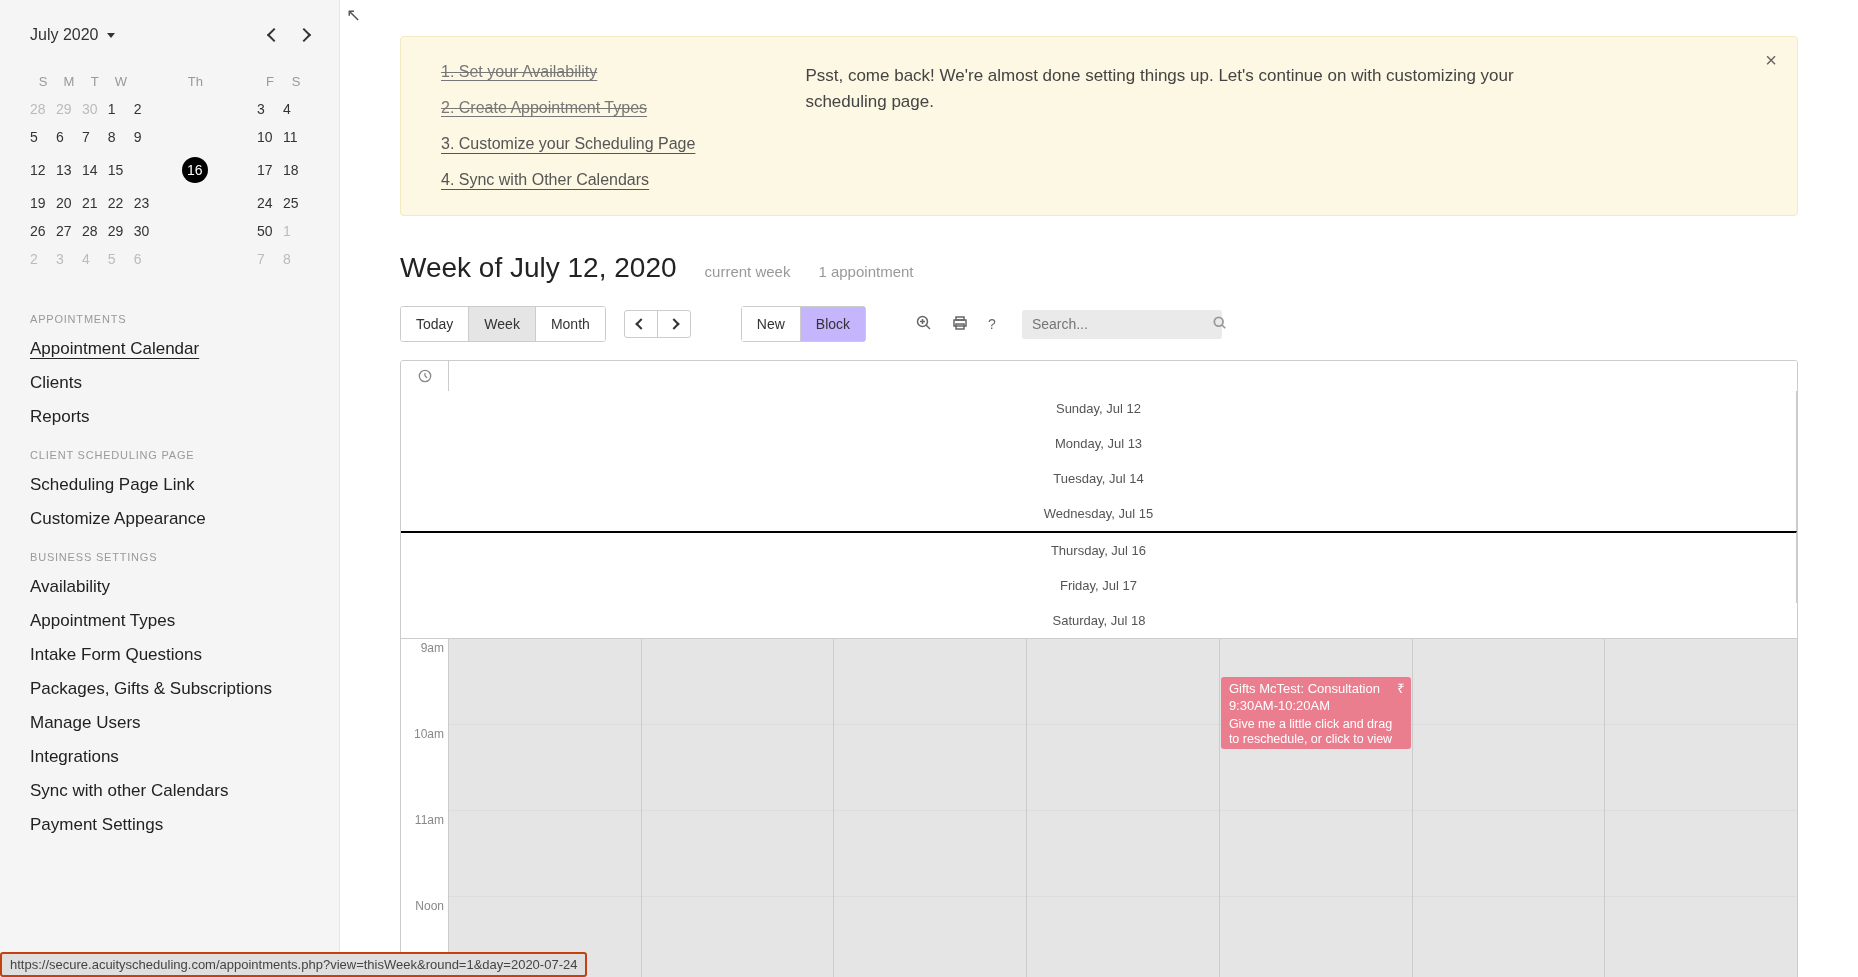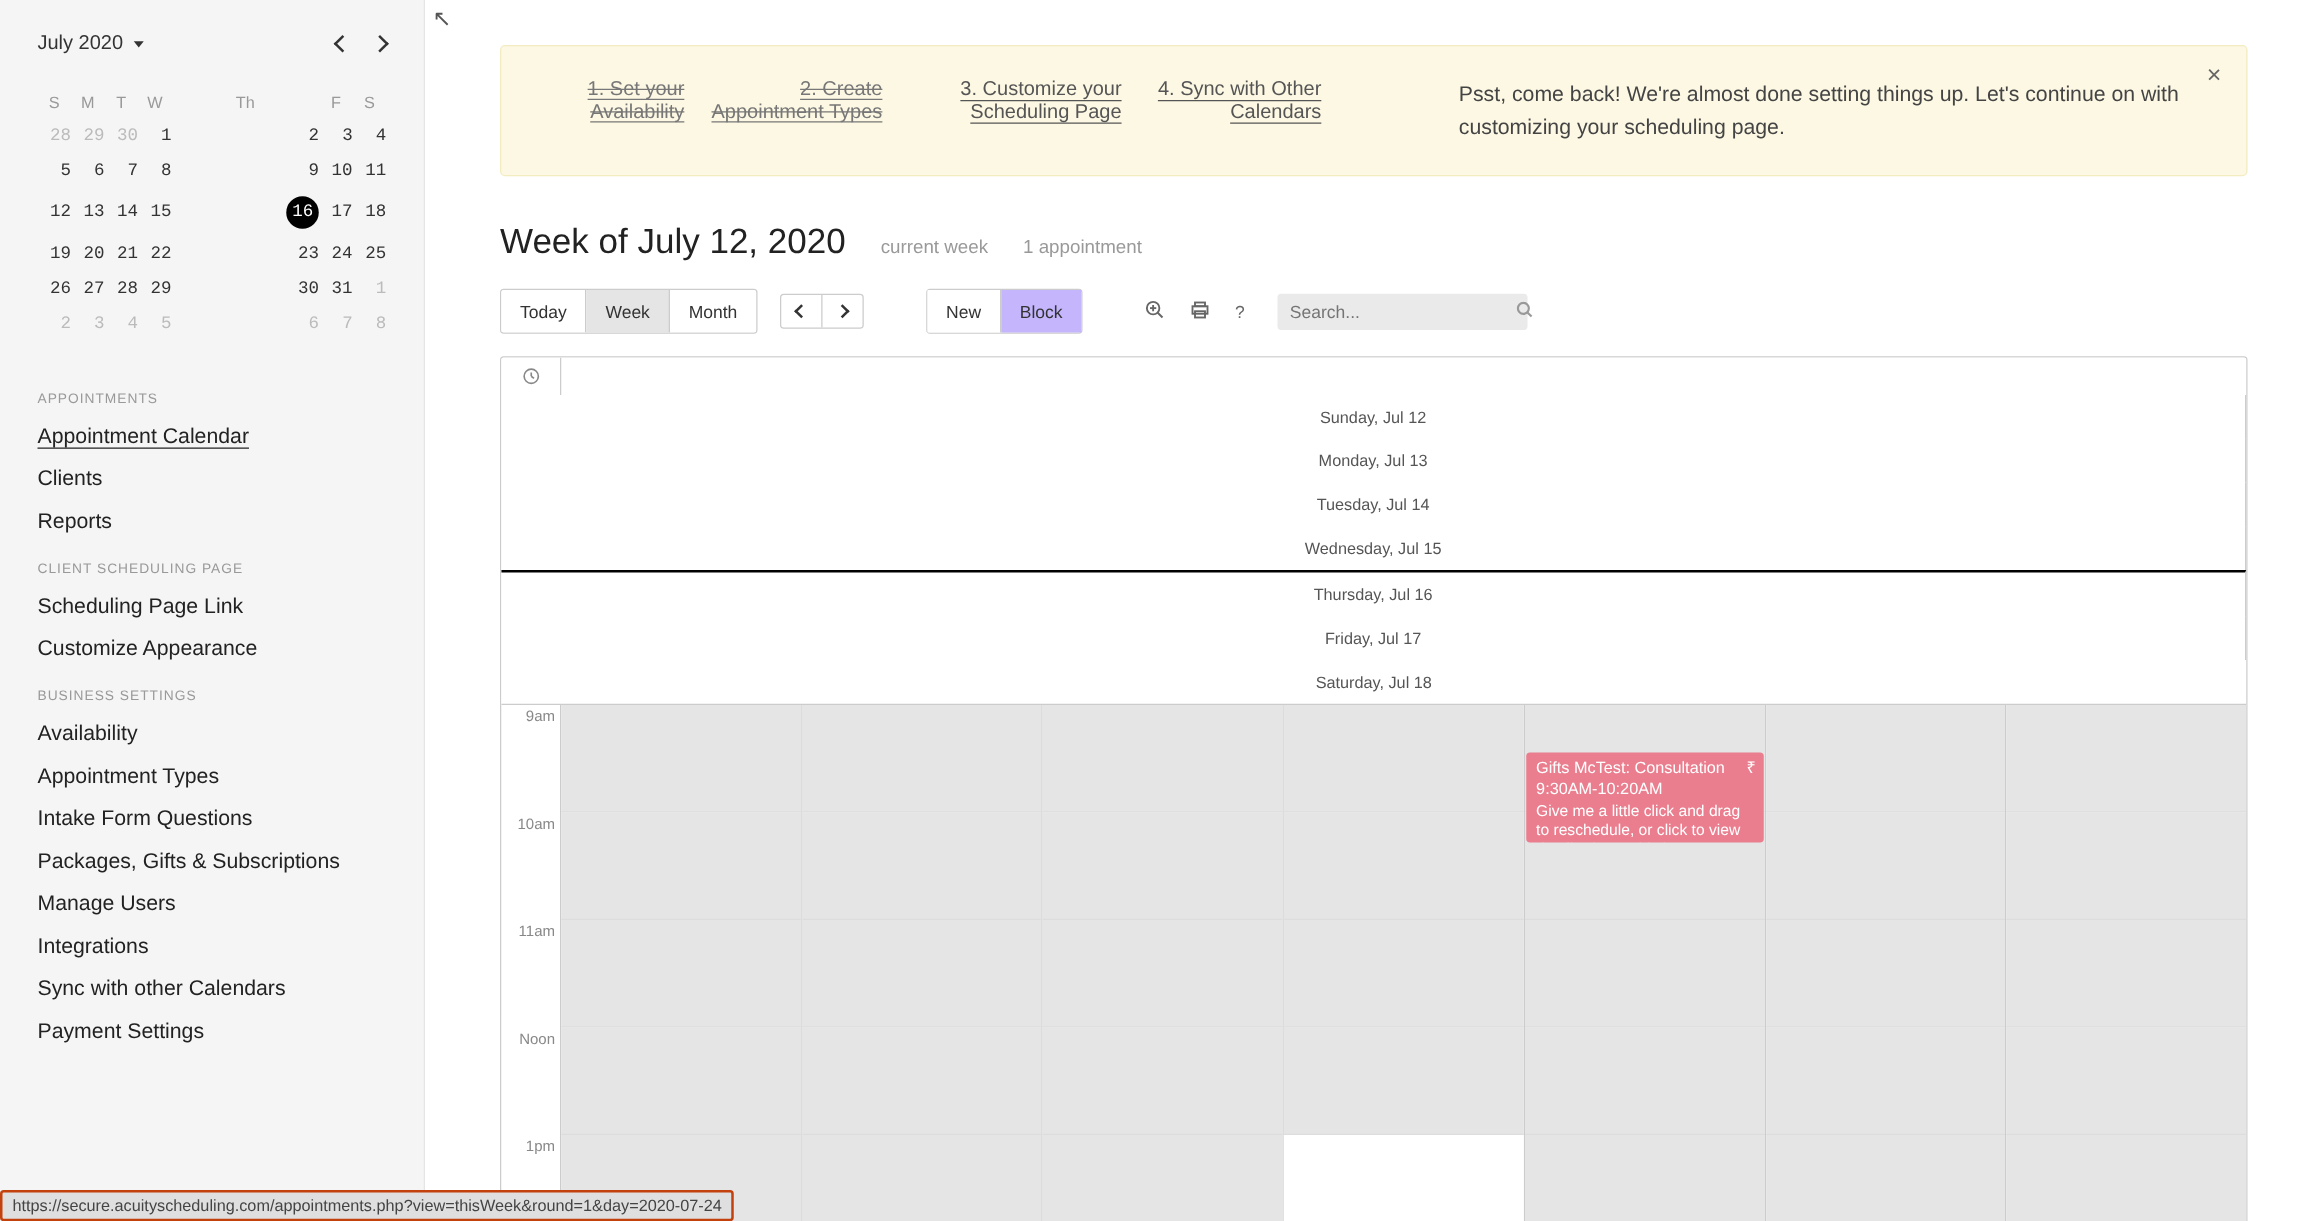--- a/index.html
+++ b/index.html
@@ -13,35 +13,35 @@
 .month-nav { display: flex; align-items: center; justify-content: space-between; margin-bottom: 24px; }
 .month-label { font-size: 16px; font-weight: 400; color: #333; cursor: pointer; display: flex; align-items: center; gap: 8px; }
 .caret-down { width: 0; height: 0; border-left: 4px solid transparent; border-right: 4px solid transparent; border-top: 5px solid #333; }
 .month-arrows { display: flex; gap: 20px; }
 .nav-chevron { width: 10px; height: 10px; border-left: 2px solid #333; border-bottom: 2px solid #333; cursor: pointer; }
 .chev-left { transform: rotate(45deg); }
 .chev-right { transform: rotate(-135deg); }
 
 .mini-cal { width: 100%; border-collapse: collapse; margin-bottom: 40px; }
 .mini-cal th { font-weight: 400; color: #999; font-size: 13px; padding: 6px 0; text-align: center; }
-.mini-cal td { text-align: right; padding: 6px 0; cursor: pointer; font-size: 14px; color: #333; position: relative; font-family: Liberation Mono, monospace; }
+.mini-cal td { text-align: left; padding: 6px 0; cursor: pointer; font-size: 14px; color: #333; position: relative; }
 .mini-cal td.muted { color: #bbb; }
 .mini-cal td.today span { background: #000; color: #fff; border-radius: 50%; display: inline-flex; width: 26px; height: 26px; align-items: center; justify-content: center; margin-left: 48px; }
 
 .nav-section-label { font-size: 11px; letter-spacing: 0.8px; color: #999; margin: 22px 0 14px 0; }
 .nav-link { display: block; font-size: 17px; color: #222; margin-bottom: 14px; cursor: pointer; }
 .nav-link.active { text-decoration: underline; text-underline-offset: 4px; }
 
 
 .main { flex: 1; padding: 0 0 0 0; position: relative; overflow: hidden; }
 
 .corner-arrow { position: absolute; top: 4px; left: 346px; font-size: 18px; color: #555; }
 
 .banner { margin: 36px 60px 36px 60px; background: #fcf8e3; border: 1px solid #f2ecc0; border-radius: 4px; padding: 26px 40px; display: flex; gap: 110px; position: relative; }
-.banner-steps { display: flex; gap: 18px; text-align: right; }
+.banner-steps { display: flex; flex-direction: column; gap: 18px; }
 .banner-step { font-size: 16px; color: #555; }
 .banner-step.done { text-decoration: line-through underline; text-underline-offset: 3px; color: #777; }
 .banner-step.pending { text-decoration: underline; text-underline-offset: 4px; }
 .banner-msg { font-size: 17px; color: #444; max-width: 720px; line-height: 1.5; }
 .banner-close { position: absolute; top: 12px; right: 20px; font-size: 20px; cursor: pointer; color: #666; }
 
 .title-row { margin: 0 60px 22px 60px; display: flex; align-items: baseline; gap: 28px; }
 .week-title { font-size: 28px; font-weight: 400; color: #222; }
 .week-sub { font-size: 15px; color: #999; }
 
@@ -156,21 +156,21 @@
             <td>23</td>
             <td>24</td>
             <td>25</td>
           </tr>
           <tr>
             <td>26</td>
             <td>27</td>
             <td>28</td>
             <td>29</td>
             <td>30</td>
-            <td>31</td>
+            <td>50</td>
             <td class="muted">1</td>
           </tr>
           <tr>
             <td class="muted">2</td>
             <td class="muted">3</td>
             <td class="muted">4</td>
             <td class="muted">5</td>
             <td class="muted">6</td>
             <td class="muted">7</td>
             <td class="muted">8</td>

